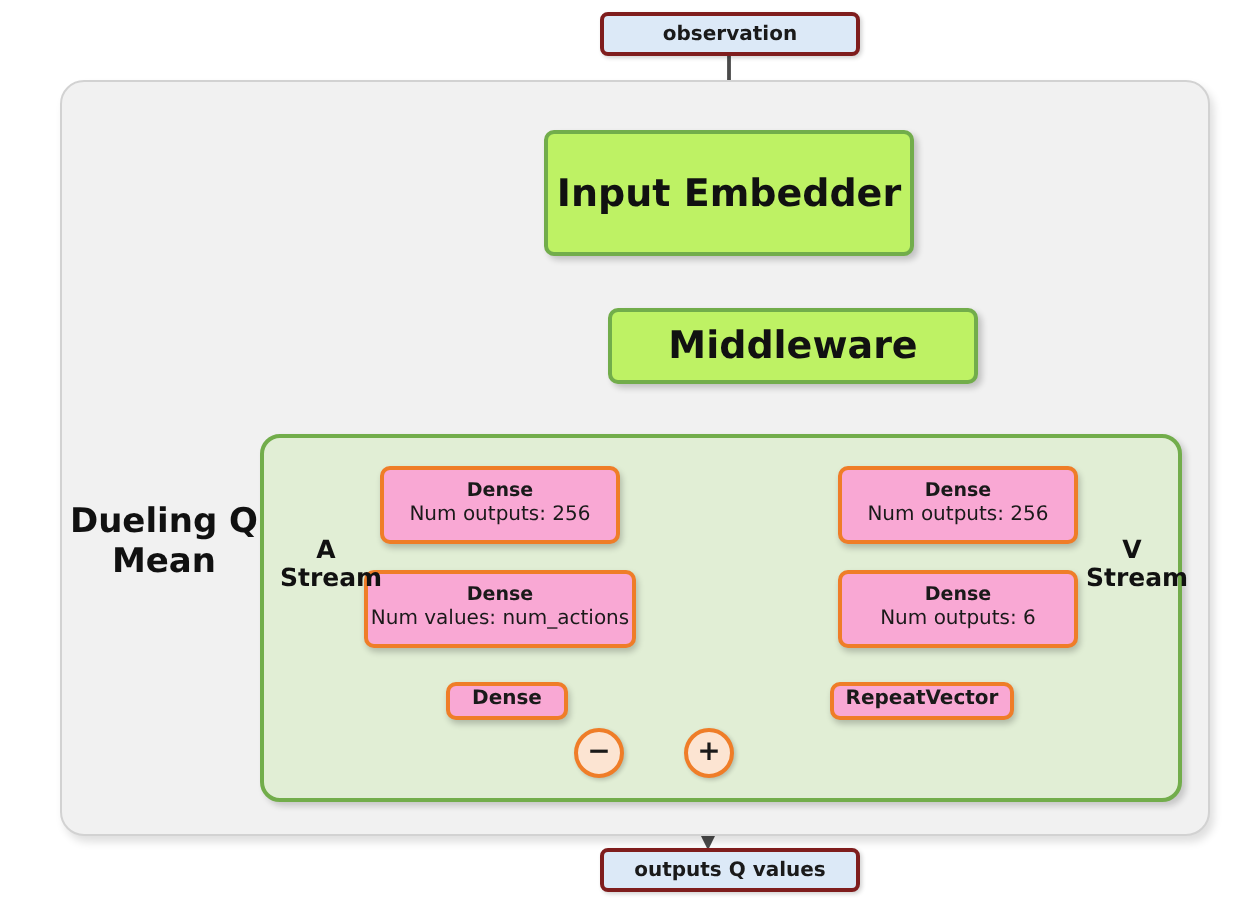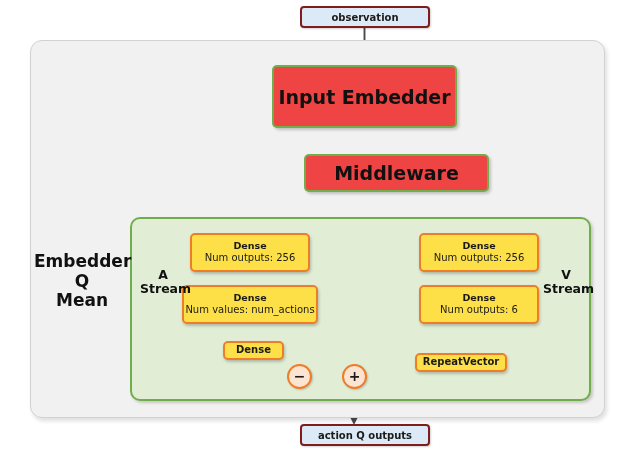--- a/index.html
+++ b/index.html
@@ -38,31 +38,31 @@
     background: #dce9f7;
     border: 2px solid #7f1d1d;
     border-radius: 4px;
     color: #1a1a1a;
     font-size: 10px;
     font-weight: 700;
     box-shadow: 1px 1px 2px rgba(0,0,0,0.18);
   }
 
   .green-node {
-    background: #ef4444;
+    background: #bef264;
     border: 2px solid #72ad4b;
     border-radius: 5px;
     color: #111111;
     font-size: 19px;
     font-weight: 700;
     box-shadow: 2px 2px 3px rgba(0,0,0,0.20);
   }
 
   .orange-node {
-    background: #fde047;
+    background: #f9a8d4;
     border: 2px solid #ef7d28;
     border-radius: 5px;
     color: #1a1a1a;
     box-shadow: 1px 2px 3px rgba(0,0,0,0.22);
     line-height: 1.25;
   }
   .orange-node .nm {
     font-size: 9.5px;
     font-weight: 700;
   }
@@ -174,21 +174,21 @@
 
       <path d="M 354 389 L 354 423" stroke="#4a4a4a" marker-end="url(#arrowg)"></path>
     </g>
   </svg>
 
   <div class="node io-node" style="left:300px; top:6px; width:130px; height:22px;">
     <span>observation</span>
   </div>
 
   <div class="node io-node" style="left:300px; top:424px; width:130px; height:22px;">
-    <span>action Q outputs</span>
+    <span>outputs Q values</span>
   </div>
 
   <div class="node green-node" style="left:272px; top:65px; width:185px; height:63px;">
     <span>Input Embedder</span>
   </div>
 
   <div class="node green-node" style="left:272px; top:154px; width:185px; height:38px;margin-left:32px;">
     <span>Middleware</span>
   </div>
 
@@ -209,34 +209,34 @@
   <div class="node orange-node" style="left:419px; top:233px; width:120px; height:39px;">
     <span class="nm">Dense</span>
     <span class="sub">Num outputs: 256</span>
   </div>
 
   <div class="node orange-node" style="left:419px; top:285px; width:120px; height:39px;">
     <span class="nm">Dense</span>
     <span class="sub">Num outputs: 6</span>
   </div>
 
-  <div class="node orange-node single" style="left:415px; top:341px; width:92px; height:19px;margin-top:12px;">
+  <div class="node orange-node single" style="left:415px; top:341px; width:92px; height:19px;">
     <span class="nm">RepeatVector</span>
   </div>
 
   <div class="op-circle" style="left:287px; top:364px;">
     <span>−</span>
   </div>
 
   <div class="op-circle" style="left:342px; top:364px;">
     <span>+</span>
   </div>
 
   <div class="label label-big" style="left:34px; top:252px; width:96px;">
-    <div>Embedder Q</div>
+    <div>Dueling Q</div>
     <div>Mean</div>
   </div>
 
   <div class="label label-mid" style="left:140px; top:268px; width:46px;">
     <div>A</div>
     <div>Stream</div>
   </div>
 
   <div class="label label-mid" style="left:543px; top:268px; width:46px;">
     <div>V</div>

